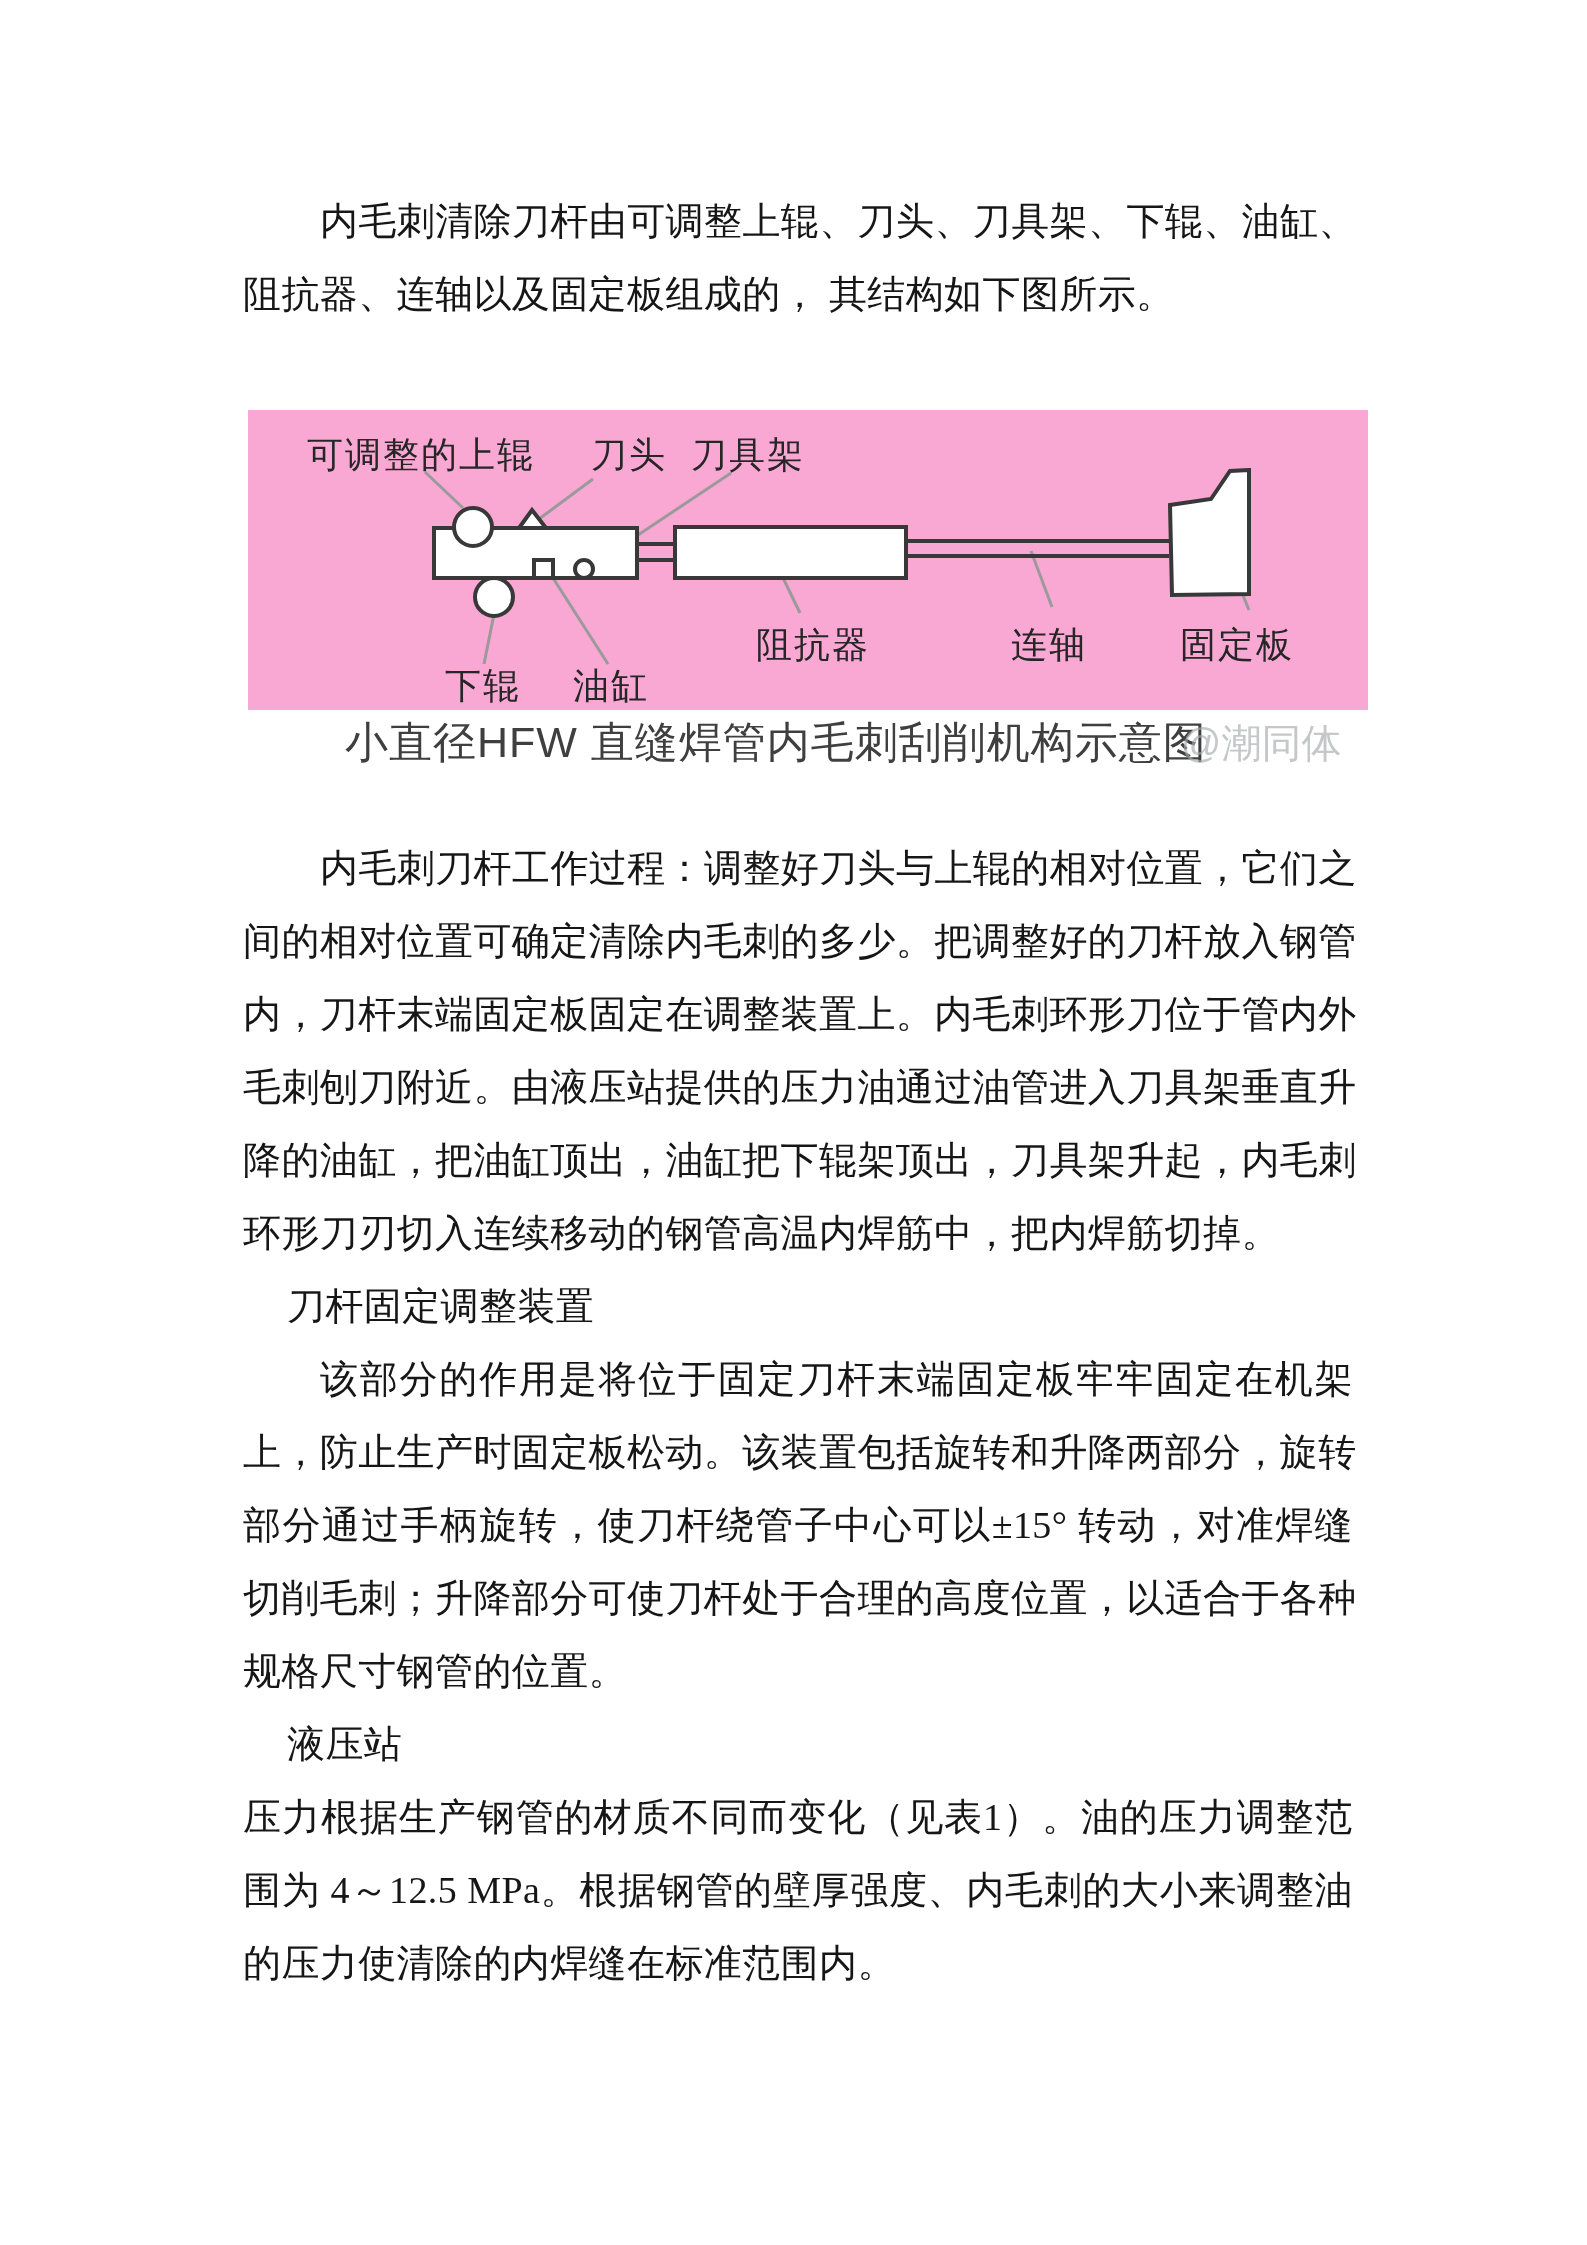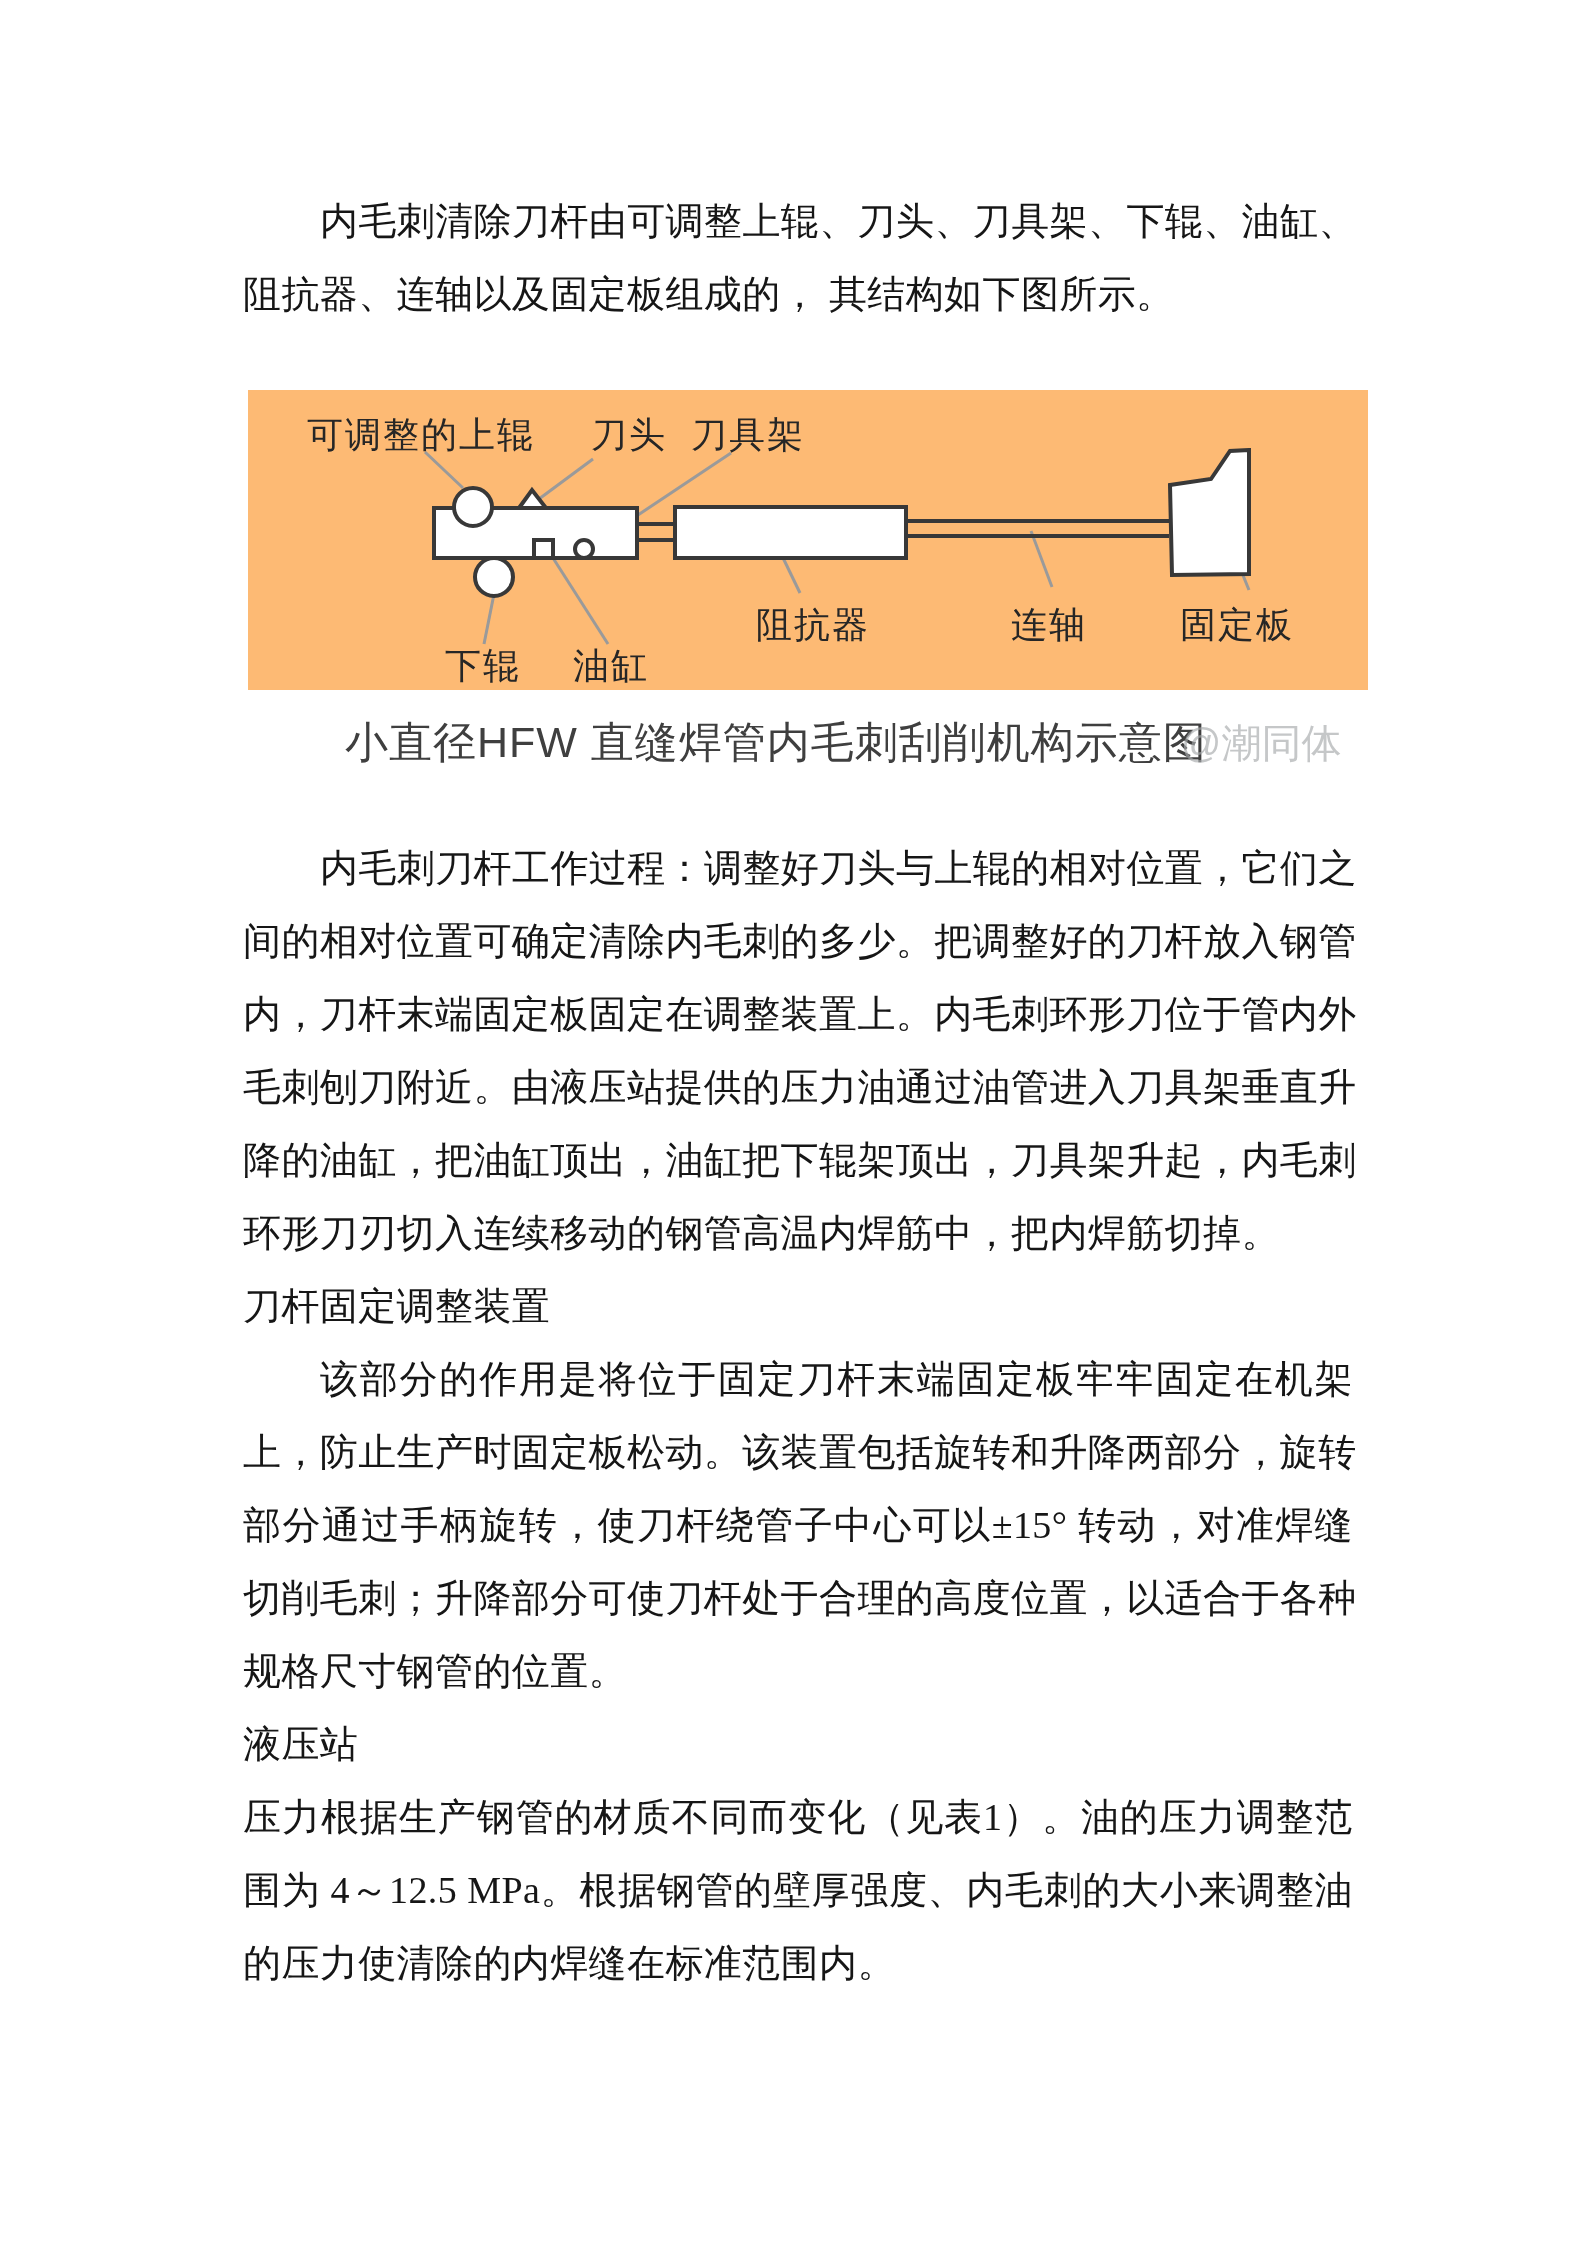--- a/index.html
+++ b/index.html
@@ -11,22 +11,22 @@
     overflow:hidden;
   }
   .textcol{position:absolute;left:243px;width:1110px;}
   .line{
     height:73px;line-height:73px;font-size:38px;
     letter-spacing:0.4px;white-space:nowrap;
     text-align:justify;text-align-last:justify;
   }
   .line.last{text-align:left;text-align-last:left;white-space:normal;}
   .line.indent{text-indent:77px;}
-  .heading .line{text-align:center;text-align-last:left;}
-  .figure{position:absolute;left:248px;top:390px;width:1120px;height:300px;background:#fdba74;}
+  .heading .line{text-align:center;text-align-last:left;margin-left:44px;}
+  .figure{position:absolute;left:248px;top:410px;width:1120px;height:300px;background:#f9a8d4;}
   .figure svg{display:block;}
   .fig-label{
     font-family:"Liberation Serif","DejaVu Serif",serif;
     font-size:36px;letter-spacing:2px;fill:#262626;
   }
   .outline{fill:#ffffff;stroke:#383838;stroke-width:4;stroke-linejoin:miter;}
   .thinline{stroke:#383838;stroke-width:4;}
   .leader{stroke:#9a9a9a;stroke-width:3;}
   .caption{
     position:absolute;left:345px;top:714px;

